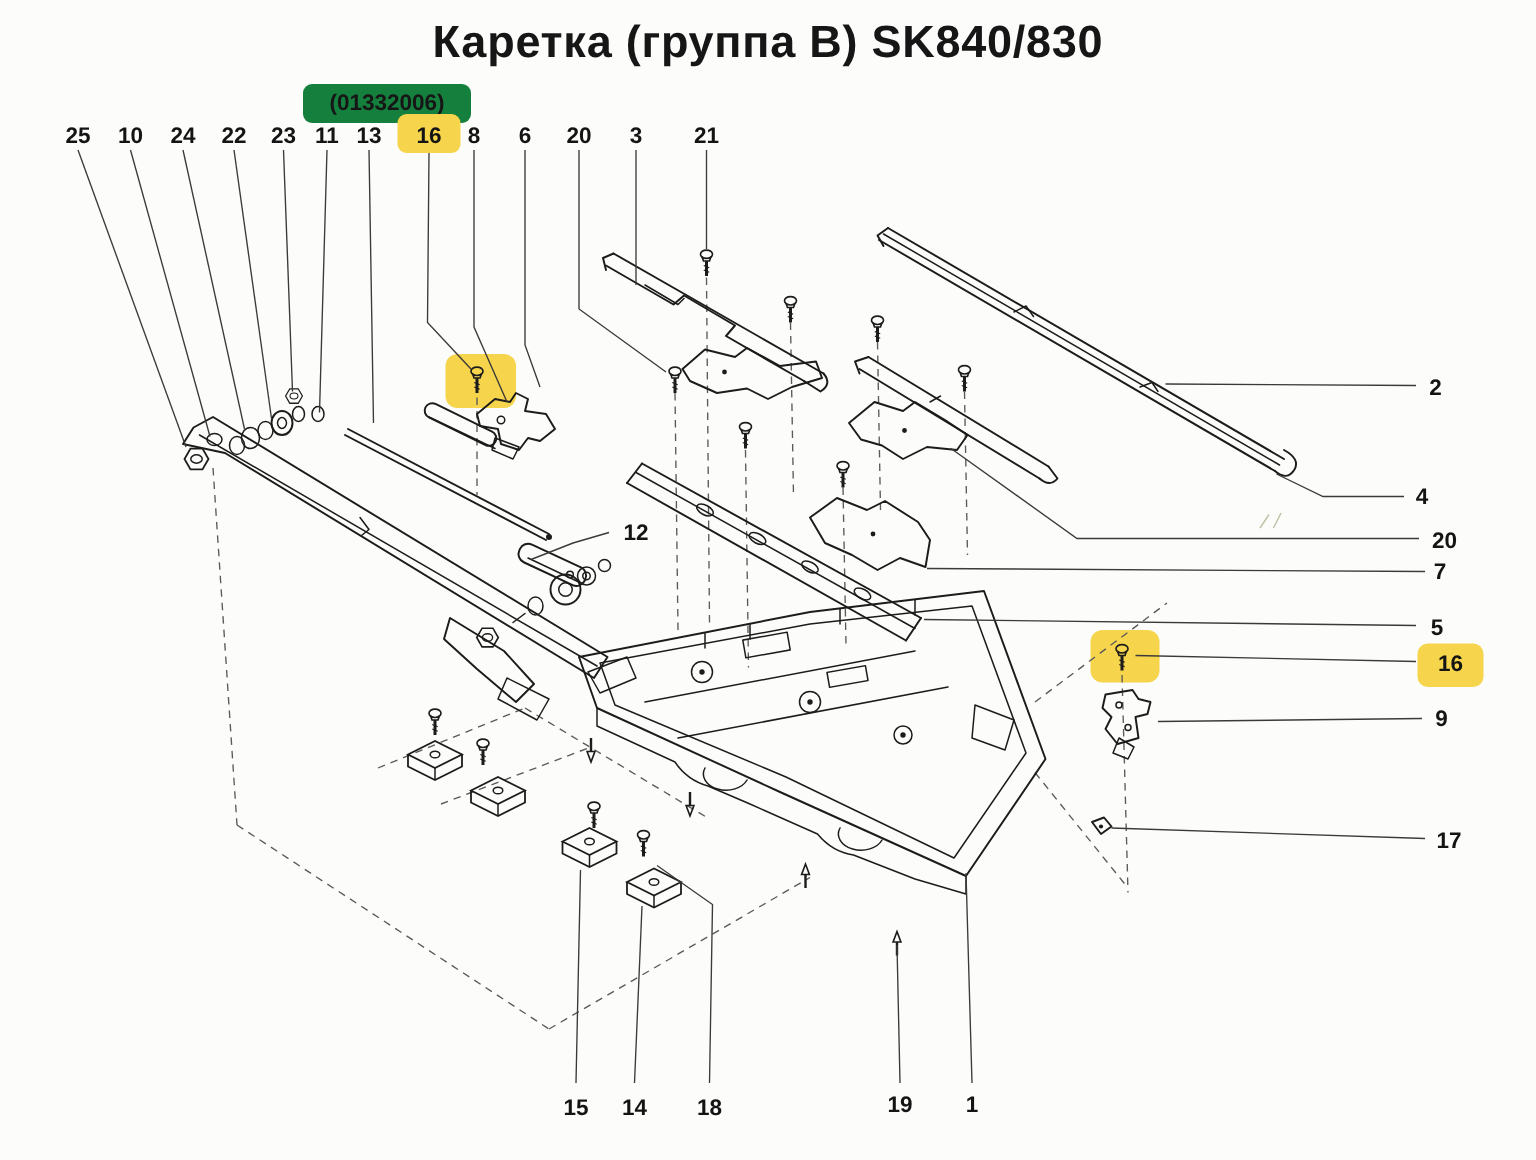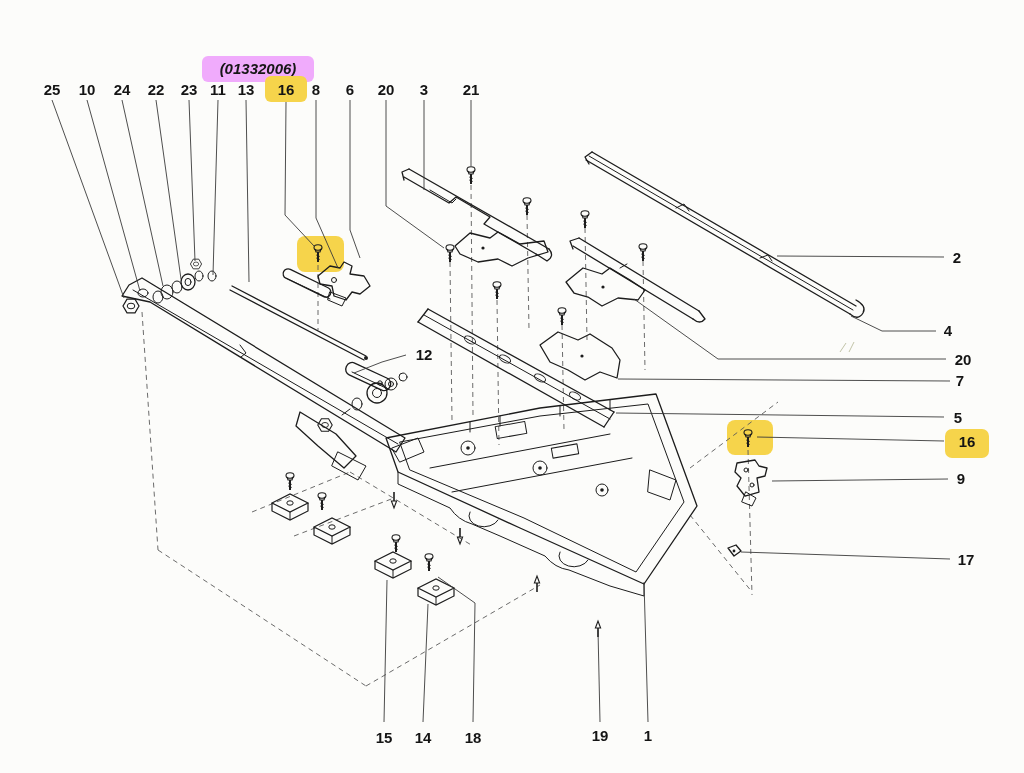--- a/index.html
+++ b/index.html
@@ -9,38 +9,39 @@
     font-family:"Liberation Sans", sans-serif;
   }
   .stage{position:absolute;inset:0;}
   h1.title{
     position:absolute;left:0;right:0;top:12px;margin:0;
     text-align:center;font-size:30px;font-weight:bold;color:#161616;
     letter-spacing:.5px;
   }
   .code-badge{
     position:absolute;left:202px;top:56px;width:112px;height:26px;
-    background:#f0abfc;border-radius:6px;
+    background:#15803d;border-radius:6px;
     font-size:15px;font-weight:bold;color:#161616;
-    line-height:26px;text-align:center;font-style:italic;
+    line-height:26px;text-align:center;
   }
   svg{position:absolute;left:0;top:0;}
   .p{fill:none;stroke:#1c1c1c;stroke-width:1.3;stroke-linejoin:round;stroke-linecap:round;}
   .d{fill:none;stroke:#1c1c1c;stroke-width:1;stroke-linejoin:round;stroke-linecap:round;}
   .ld{fill:none;stroke:#3a3a3a;stroke-width:0.9;}
   .dash{fill:none;stroke:#5a5a5a;stroke-width:0.9;stroke-dasharray:5 4;}
   .hl{fill:#F6D44B;stroke:none;}
   .lbl{font-size:15px;font-weight:bold;fill:#141414;text-anchor:middle;}
   .dot{fill:#1c1c1c;stroke:none;}
 </style>
 </head>
 <body>
 
 <div class="stage">
 
+  <h1 class="title">Каретка (группа B) SK840/830</h1>
   <div class="code-badge">(01332006)</div>
 
   <svg width="1024" height="773" viewBox="0 0 1024 773">
 
     <defs>
       <g id="scr">
         <ellipse cx="0" cy="-1.5" rx="4" ry="2.8" fill="none" stroke="#1c1c1c" stroke-width="1.1"></ellipse>
         <path d="M-3,0 L-2,3 L2,3 L3,0" fill="none" stroke="#1c1c1c" stroke-width="1.1"></path>
         <line x1="0" y1="3" x2="0" y2="13" stroke="#1c1c1c" stroke-width="2"></line>
         <line x1="-1.8" y1="6" x2="1.8" y2="7.5" stroke="#1c1c1c" stroke-width="0.8"></line>

